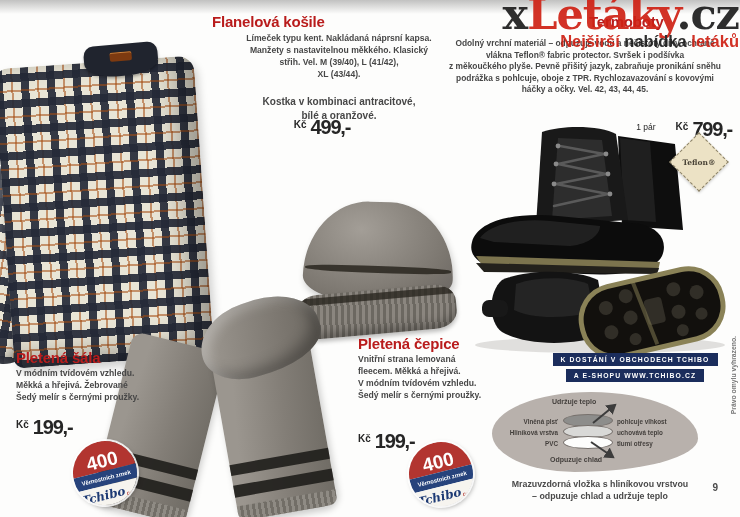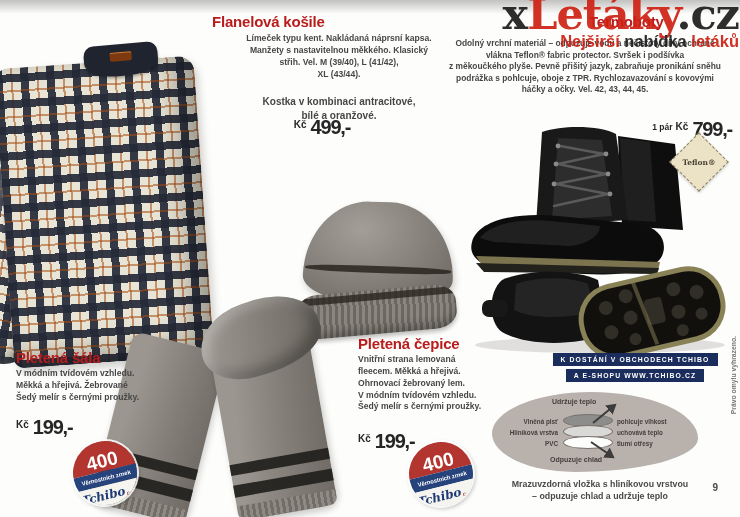--- a/index.html
+++ b/index.html
@@ -8,21 +8,21 @@
   .topshade{position:absolute;top:0;left:0;right:0;height:14px;
         background:linear-gradient(180deg,rgba(120,120,120,.45),rgba(255,255,255,0));}
 
   
   .h{position:absolute;font-weight:bold;color:#b91c1c;font-size:15px;letter-spacing:-.2px;}
   .t{position:absolute;font-weight:bold;color:#474747;font-size:8.6px;line-height:1.38;}
   .t.center{text-align:center;}
   .t.small{font-size:10px;}
   .price{position:absolute;color:#262626;white-space:nowrap;}
   .price .cur{font-size:10px;font-weight:bold;margin-right:4px;vertical-align:6px;}
-  .price .qty{font-size:8.5px;font-weight:bold;margin-right:3px;vertical-align:6px;text-align:right;}
+  .price .qty{font-size:8.5px;font-weight:normal;margin-right:20px;vertical-align:6px;text-align:right;}
   .price .val{font-size:20px;font-weight:bold;letter-spacing:-1.2px;}
 
   
   .plaid{background-color:#e9e5d6;background-image:
     repeating-linear-gradient(0deg,rgba(37,42,56,.92) 0px,rgba(37,42,56,.92) 8px,rgba(37,42,56,0) 8px,rgba(37,42,56,0) 16px,rgba(165,76,18,.55) 16px,rgba(165,76,18,.55) 18px,rgba(37,42,56,0) 18px,rgba(37,42,56,0) 26px),
     repeating-linear-gradient(90deg,rgba(37,42,56,.92) 0px,rgba(37,42,56,.92) 8px,rgba(37,42,56,0) 8px,rgba(37,42,56,0) 16px,rgba(165,76,18,.55) 16px,rgba(165,76,18,.55) 18px,rgba(37,42,56,0) 18px,rgba(37,42,56,0) 26px);}
   .shirt-photo{position:absolute;left:-8px;top:38px;width:252px;height:332px;}
   .shirt-body{position:absolute;left:12px;top:24px;width:200px;height:300px;
       transform:rotate(-4deg);border-radius:14px 16px 10px 10px;
       box-shadow:inset -18px -10px 30px rgba(0,0,0,.35),3px 5px 9px rgba(0,0,0,.18);}
@@ -236,21 +236,20 @@
       <div>Šedý melír s černými proužky.</div>
     </div>
   <div class="price" style="left:16px;top:416px;">
     <span class="cur">Kč</span><span class="val">199,-</span>
   </div>
 
   <div class="h" style="left:358px;top:335px;">Pletená čepice</div>
   <div class="t" style="left:358px;top:354px;width:130px;">
       <div>Vnitřní strana lemovaná</div>
       <div>fleecem. Měkká a hřejivá.</div>
-      <div>Ohrnovací žebrovaný lem.</div>
       <div>V módním tvídovém vzhledu.</div>
       <div>Šedý melír s černými proužky.</div>
     </div>
   <div class="price" style="left:358px;top:430px;">
     <span class="cur">Kč</span><span class="val">199,-</span>
   </div>
 
   <div class="badge400" style="left:73px;top:441px;">
     <div class="b-top">400</div>
     <div class="b-mid">Věrnostních zrnek</div>

